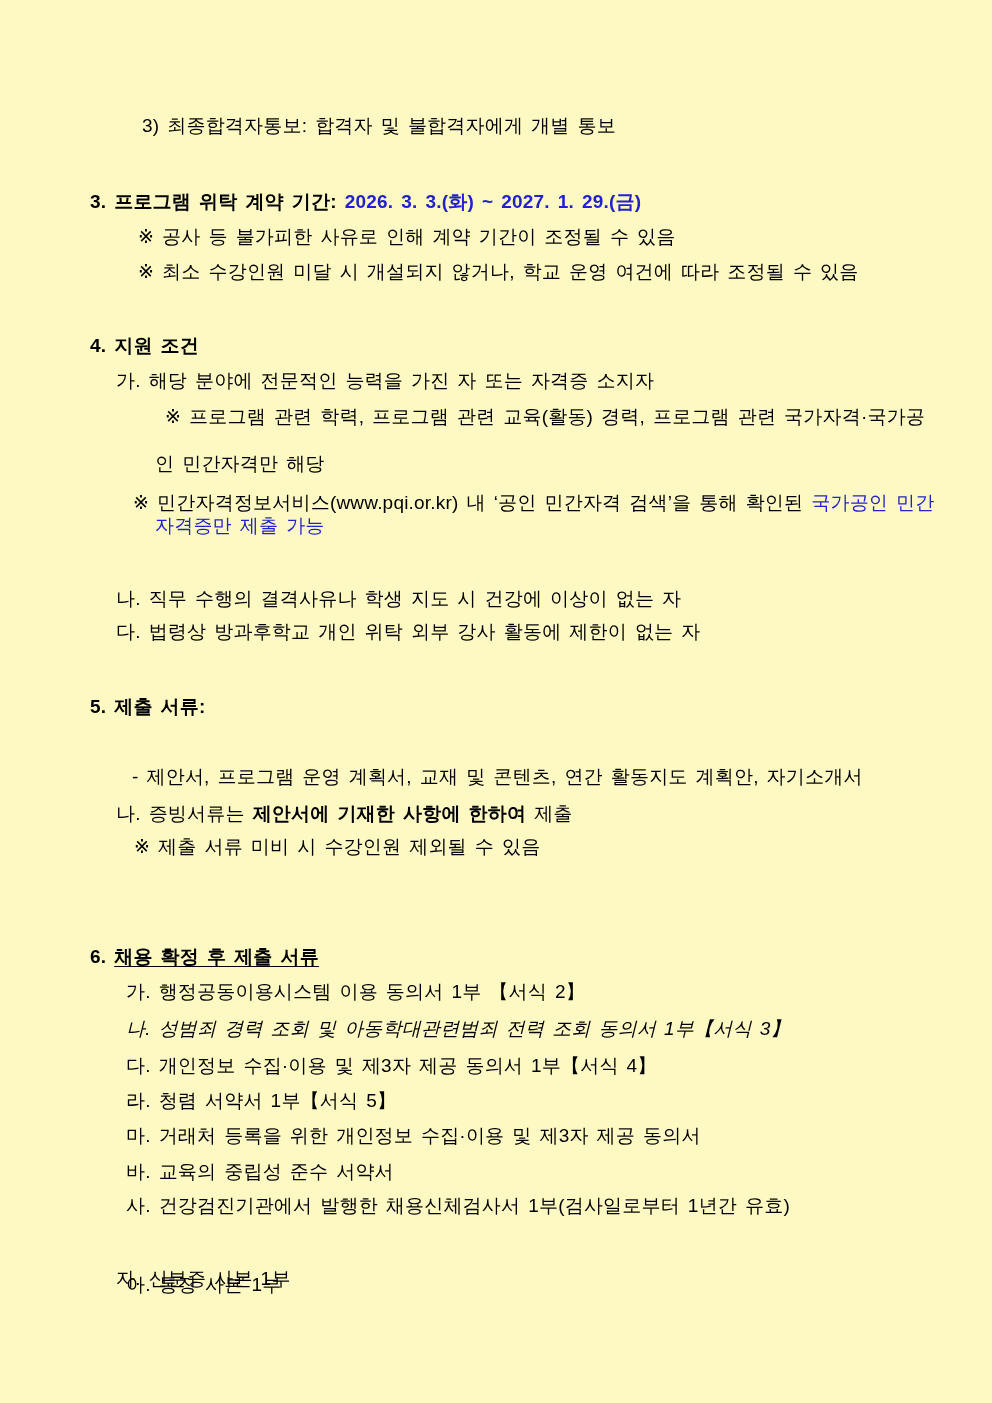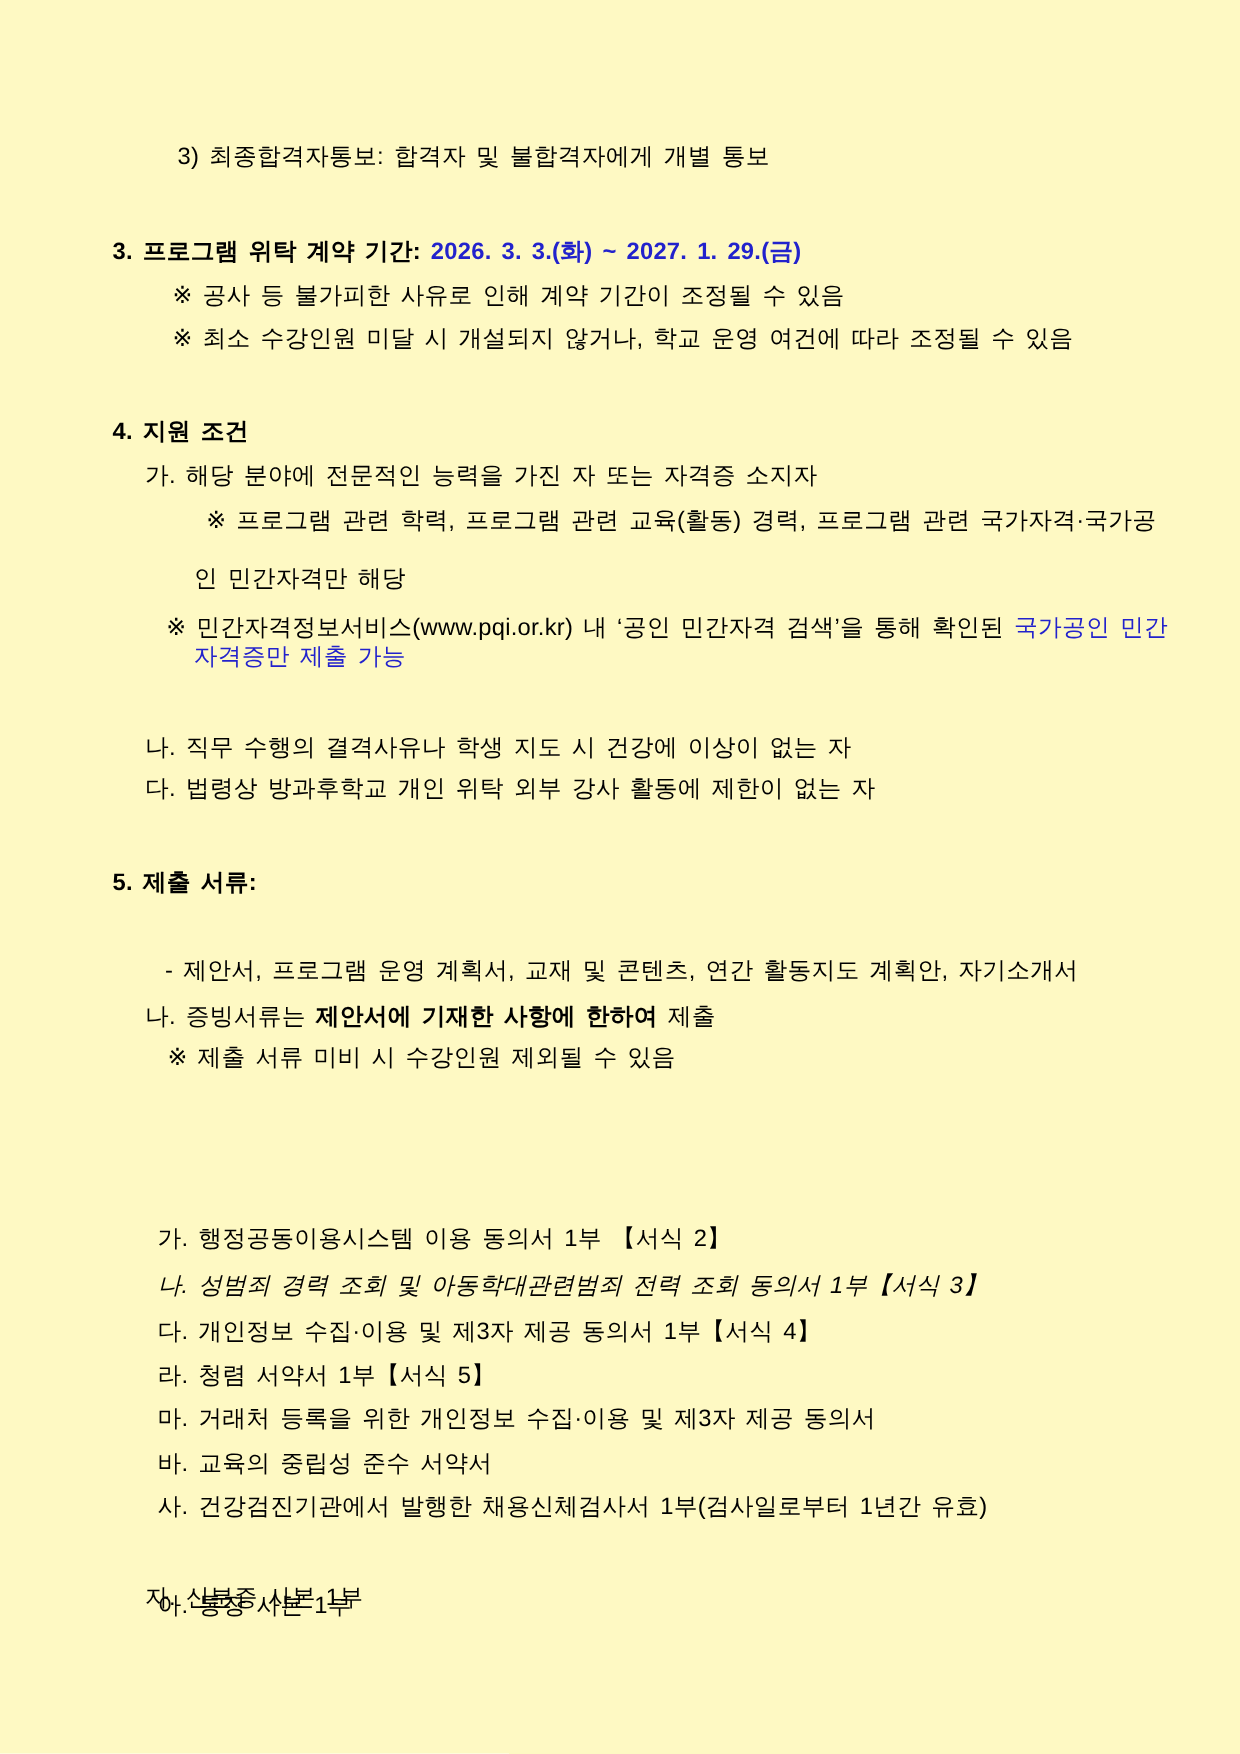--- a/index.html
+++ b/index.html
@@ -43,20 +43,21 @@
     <div class="line" style="top: 403px; left: 133px; margin-left: 32px;"><span class="seg">※ 프로그램 관련 학력, 프로그램 관련 교육(활동) 경력, 프로그램 관련 국가자격·국가공</span></div>
     <div class="line" style="top: 438px; left: 155px; margin-top: 12px;"><span class="seg">인 민간자격만 해당</span></div>
     <div class="line" style="top: 489px; left: 133px;"><span class="seg">※ 민간자격정보서비스(www.pqi.or.kr) 내 ‘공인 민간자격 검색’을 통해 확인된 </span><span class="seg seg-blue">국가공인 민간</span></div>
     <div class="line" style="top: 512px; left: 155px;"><span class="seg seg-blue">자격증만 제출 가능</span></div>
     <div class="line" style="top: 585px; left: 116px;"><span class="seg">나. 직무 수행의 결격사유나 학생 지도 시 건강에 이상이 없는 자</span></div>
     <div class="line" style="top: 618px; left: 116px;"><span class="seg">다. 법령상 방과후학교 개인 위탁 외부 강사 활동에 제한이 없는 자</span></div>
     <div class="line" style="top: 693px; left: 90px;"><span class="seg seg-bold">5. 제출 서류:</span></div>
     <div class="line" style="top: 763px; left: 132px;"><span class="seg">- 제안서, 프로그램 운영 계획서, 교재 및 콘텐츠, 연간 활동지도 계획안, 자기소개서</span></div>
     <div class="line" style="top: 800px; left: 116px;"><span class="seg">나. 증빙서류는 </span><span class="seg seg-bold">제안서에 기재한 사항에 한하여</span><span class="seg"> 제출</span></div>
     <div class="line" style="top: 833px; left: 134px;"><span class="seg">※ 제출 서류 미비 시 수강인원 제외될 수 있음</span></div>
+    <div class="line" style="top: 943px; left: 90px;"><span class="seg seg-bold">6. </span><span class="seg seg-bold seg-underline">채용 확정 후 제출 서류</span></div>
     <div class="line" style="top: 978px; left: 126px; text-align: center;"><span class="seg">가. 행정공동이용시스템 이용 동의서 1부 【서식 2】</span></div>
     <div class="line" style="top: 1015px; left: 126px; font-style: italic;"><span class="seg">나. 성범죄 경력 조회 및 아동학대관련범죄 전력 조회 동의서 1부【서식 3】</span></div>
     <div class="line" style="top: 1052px; left: 126px;"><span class="seg">다. 개인정보 수집·이용 및 제3자 제공 동의서 1부【서식 4】</span></div>
     <div class="line" style="top: 1087px; left: 126px;"><span class="seg">라. 청렴 서약서 1부【서식 5】</span></div>
     <div class="line" style="top: 1122px; left: 126px;"><span class="seg">마. 거래처 등록을 위한 개인정보 수집·이용 및 제3자 제공 동의서</span></div>
     <div class="line" style="top: 1158px; left: 126px;"><span class="seg">바. 교육의 중립성 준수 서약서</span></div>
     <div class="line" style="top: 1192px; left: 126px;"><span class="seg">사. 건강검진기관에서 발행한 채용신체검사서 1부(검사일로부터 1년간 유효)</span></div>
     <div class="line" style="top: 1271px; left: 126px; text-align: right;"><span class="seg">아. 통장 사본 1부</span></div>
     <div class="line" style="top: 1265px; left: 116px;"><span class="seg">자. 신분증 사본 1부</span></div>
   </div>

